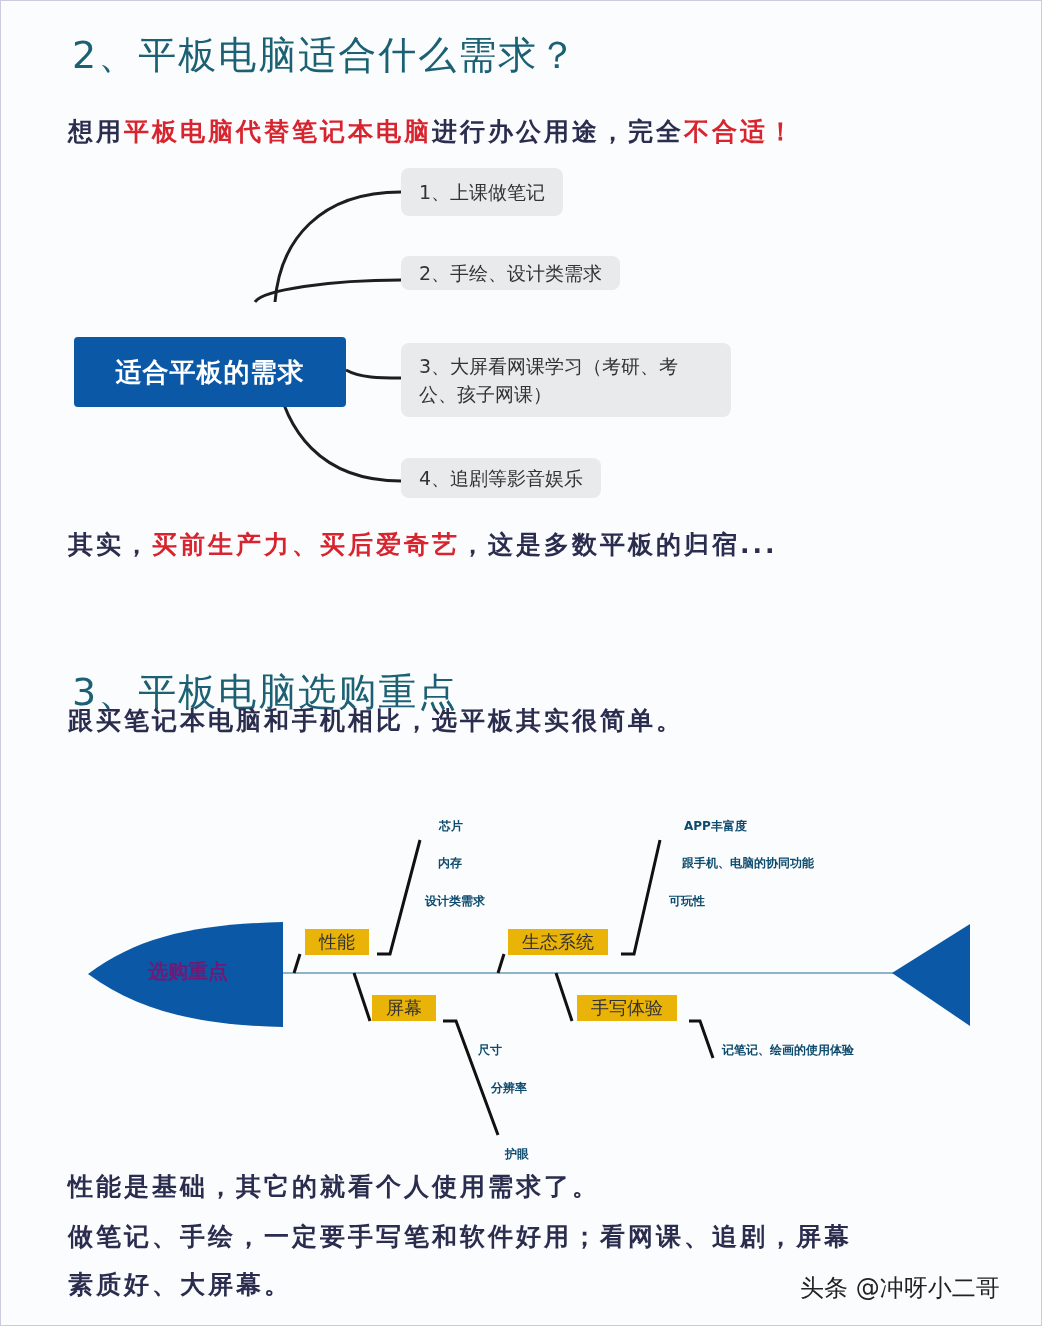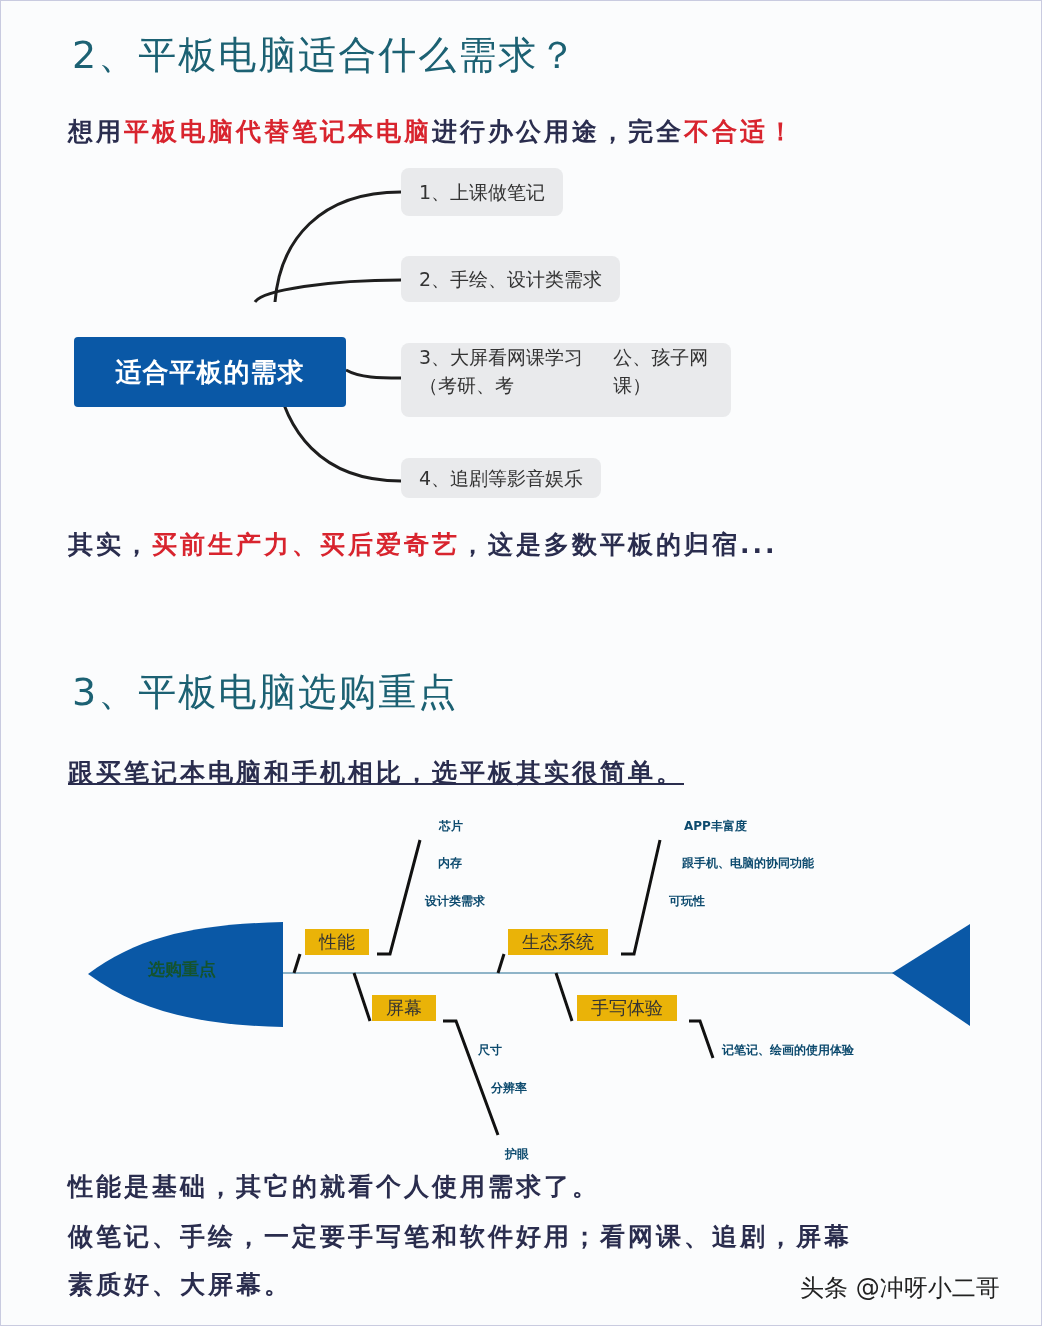--- a/index.html
+++ b/index.html
@@ -9,21 +9,21 @@
     .h2 { position: absolute; left: 72px; font-size: 38px; font-weight: normal; color: #1c6173; letter-spacing: 2px; }
     .para { position: absolute; left: 68px; font-size: 25px; font-weight: bold; color: #2a2d4e; letter-spacing: 3px; white-space: nowrap; }
     .red { color: #d8242e; }
     .mm-root { position: absolute; left: 74px; top: 301px; width: 272px; height: 70px; background: #0a58a6; border-radius: 4px;
       color: #fff; font-size: 26px; font-weight: bold; display: flex; align-items: center; justify-content: center; letter-spacing: 1px; margin-top: 36px; }
     .mm-node { position: absolute; left: 401px; background: #e9eaec; border-radius: 8px; color: #333; font-size: 19px;
       padding: 0 18px; display: flex; align-items: center; line-height: 28px; }
     svg.lines { position: absolute; left: 0; top: 0; }
     .fb-label { position: absolute; background: #eab308; color: #333; font-size: 18px; height: 26px; line-height: 26px; padding: 0 14px; }
     .fb-sub { position: absolute; font-size: 12px; color: #0c4a6e; font-weight: bold; white-space: nowrap; }
-    .fish-head-text { position: absolute; left: 148px; top: 958px; color: #14532d; font-size: 17px; font-weight: bold; }
+    .fish-head-text { position: absolute; left: 148px; top: 958px; color: #701a75; font-size: 20px; font-weight: bold; }
     .watermark { position: absolute; left: 800px; top: 1272px; font-size: 24px; color: #222; }
   </style>
 </head>
 <body>
 
 <div class="frame"></div>
 
 <div class="h2" style="top:30px;">2、平板电脑适合什么需求？</div>
 
 <div class="para" style="top:115px;">
@@ -34,33 +34,33 @@
   <g fill="none" stroke="#1e1e1e" stroke-width="3">
     <path d="M275,302 C280,240 320,192 401,192"></path>
     <path d="M255,302 C262,290 330,280 401,280"></path>
     <path d="M346,370 C360,378 380,378 401,378"></path>
     <path d="M275,371 C285,430 320,481 401,481"></path>
   </g>
 </svg>
 
 <div class="mm-root">适合平板的需求</div>
 <div class="mm-node" style="top:168px;height:48px;">1、上课做笔记</div>
-<div class="mm-node" style="top:256px;height:46px;">2、手绘、设计类需求</div>
-<div class="mm-node" style="top:343px;height:74px;width:294px;flex-direction:row;align-items:flex-start;justify-content:center;">
+<div class="mm-node" style="top:256px;height:34px;">2、手绘、设计类需求</div>
+<div class="mm-node" style="top:343px;height:74px;width:294px;flex-direction:column;align-items:flex-start;justify-content:center;">
   <span>3、大屏看网课学习（考研、考</span>
   <span>公、孩子网课）</span>
 </div>
 <div class="mm-node" style="top:458px;height:40px;">4、追剧等影音娱乐</div>
 
 <div class="para" style="top:528px;">
   <span>其实，</span><span class="red">买前生产力、买后爱奇艺</span><span>，这是多数平板的归宿...</span>
 </div>
 
 <div class="h2" style="top:667px;">3、平板电脑选购重点</div>
-<div class="para" style="top:756px;text-decoration:underline;">跟买笔记本电脑和手机相比，选平板其实很简单。</div>
+<div class="para" style="top:704px;">跟买笔记本电脑和手机相比，选平板其实很简单。</div>
 
 <svg class="lines" width="1042" height="1326">
 
   <line x1="282" y1="973" x2="895" y2="973" stroke="#8fb4c8" stroke-width="2"></line>
 
   <path d="M88,974 C140,935 200,924 283,922 L283,1027 C200,1025 140,1012 88,974 Z" fill="#0a58a6"></path>
 
   <polygon points="892,973 970,924 970,1026" fill="#0a58a6"></polygon>
   <g stroke="#111" stroke-width="3" fill="none">
 

